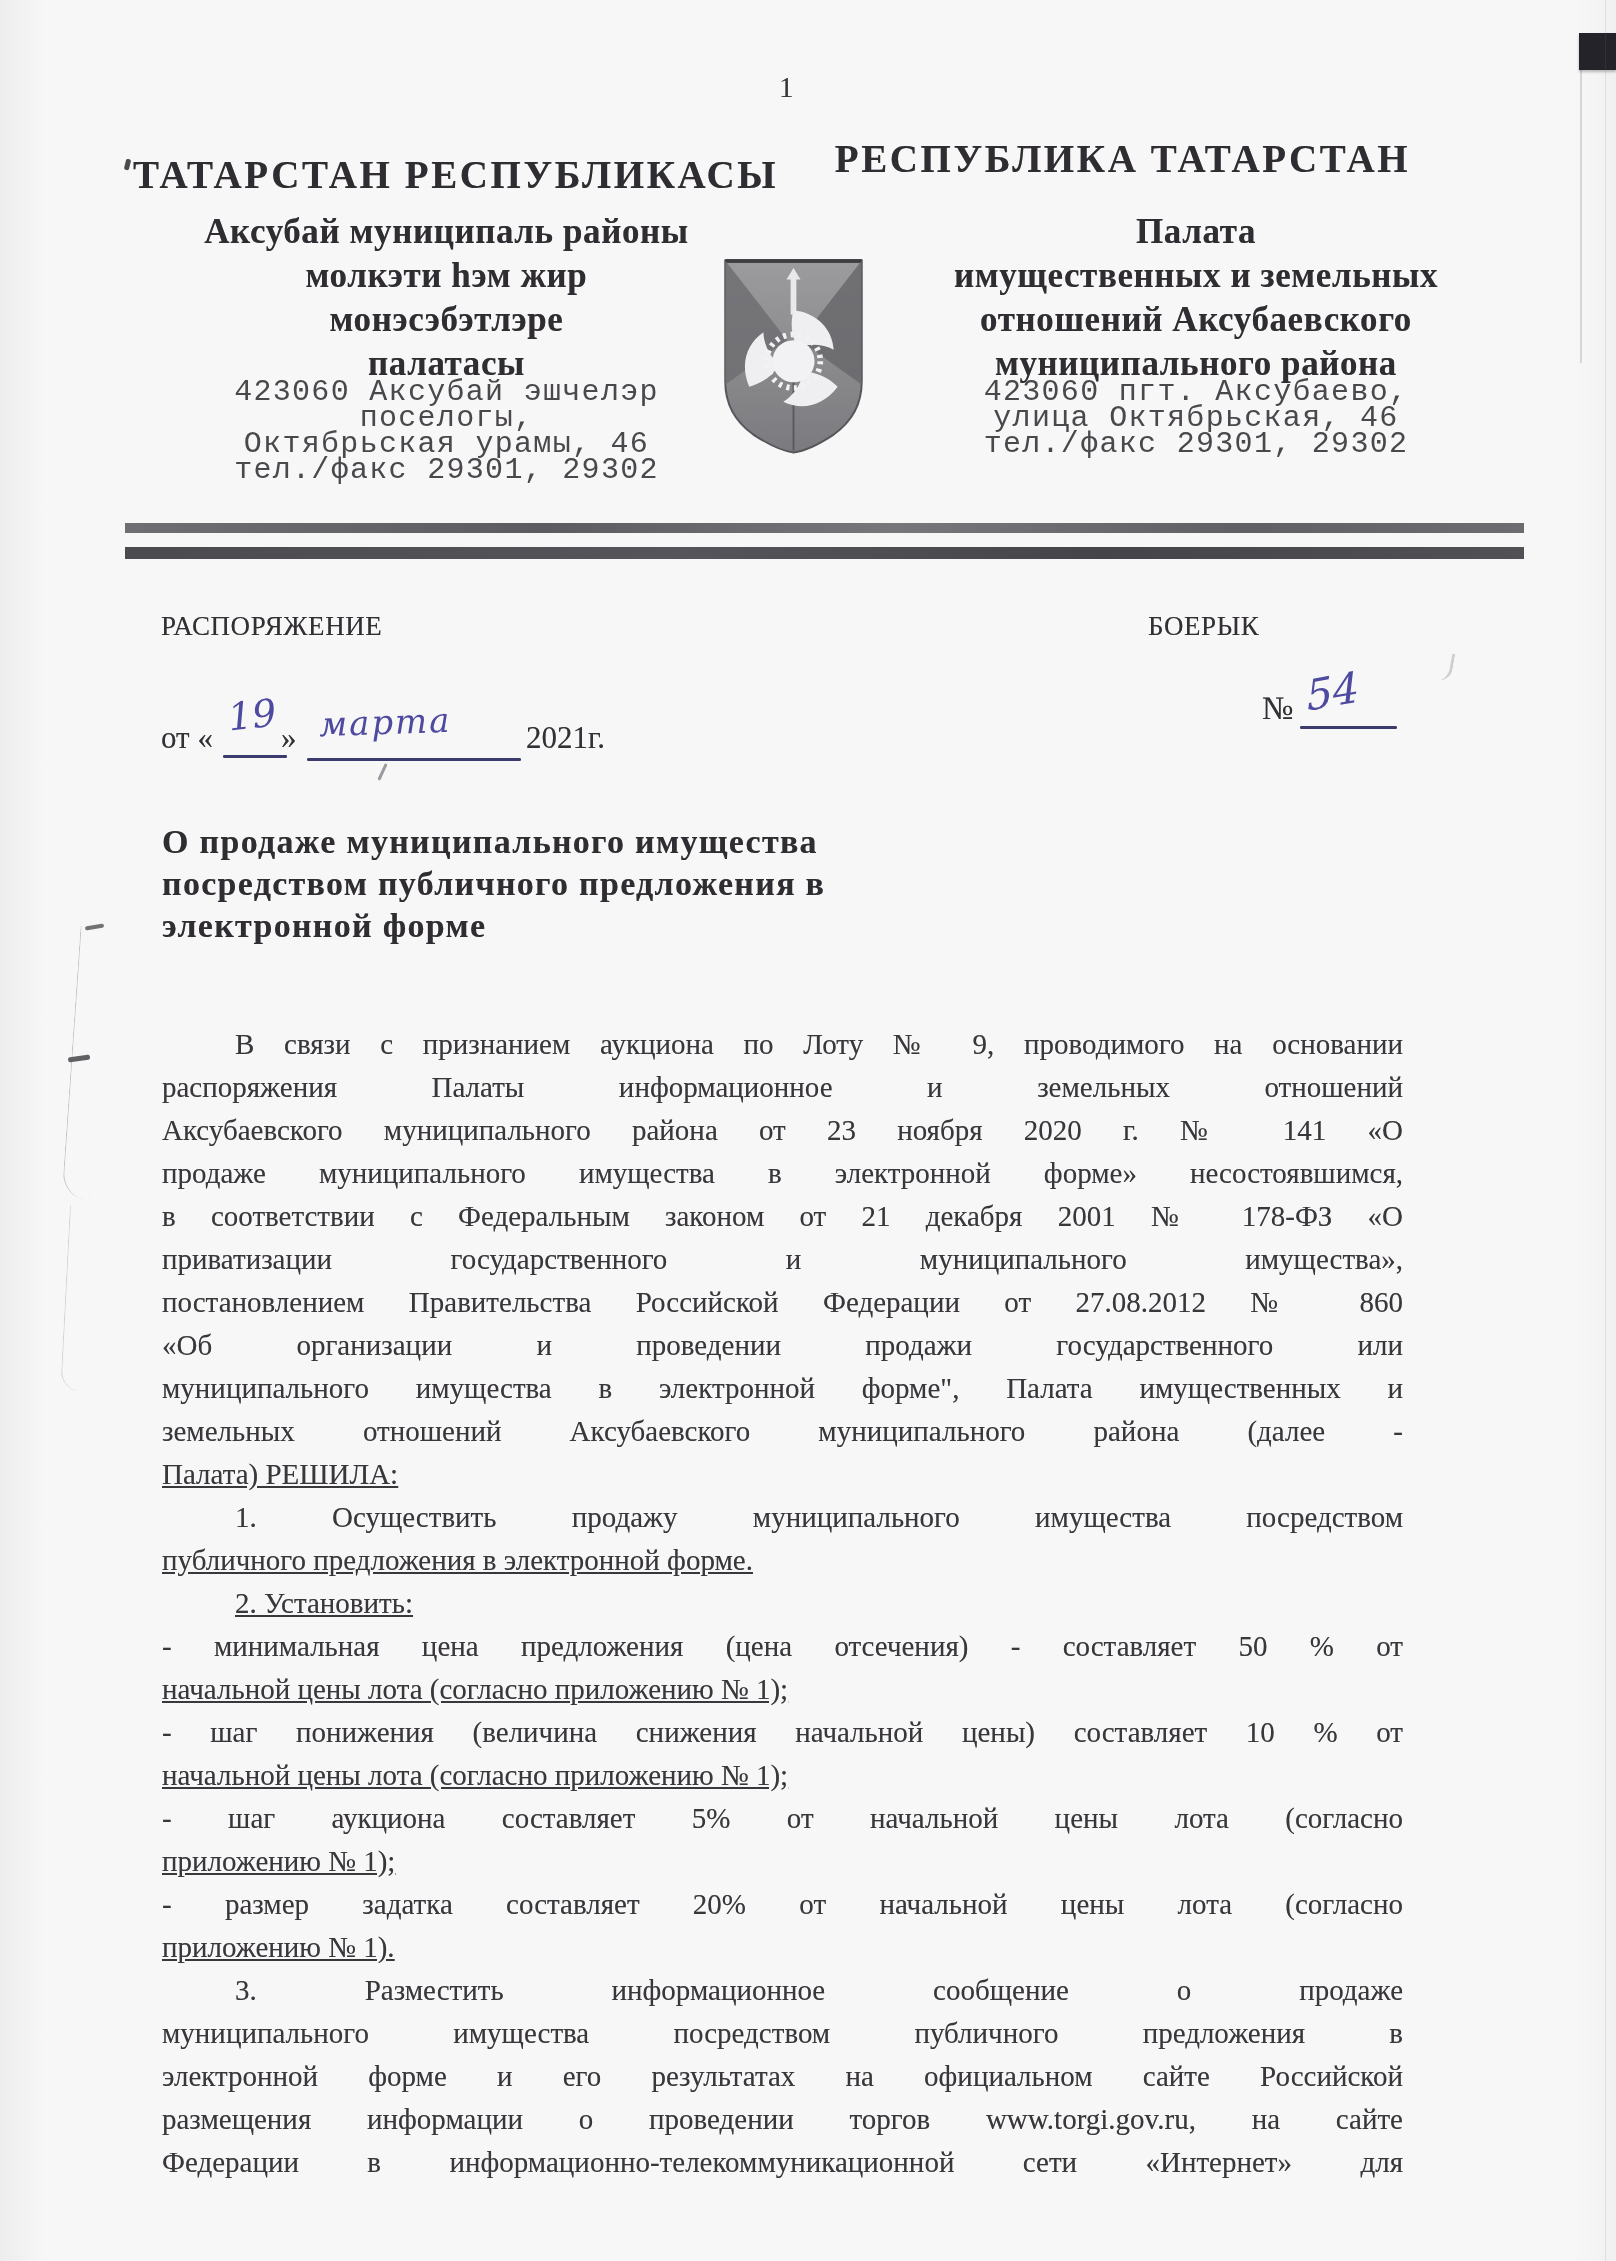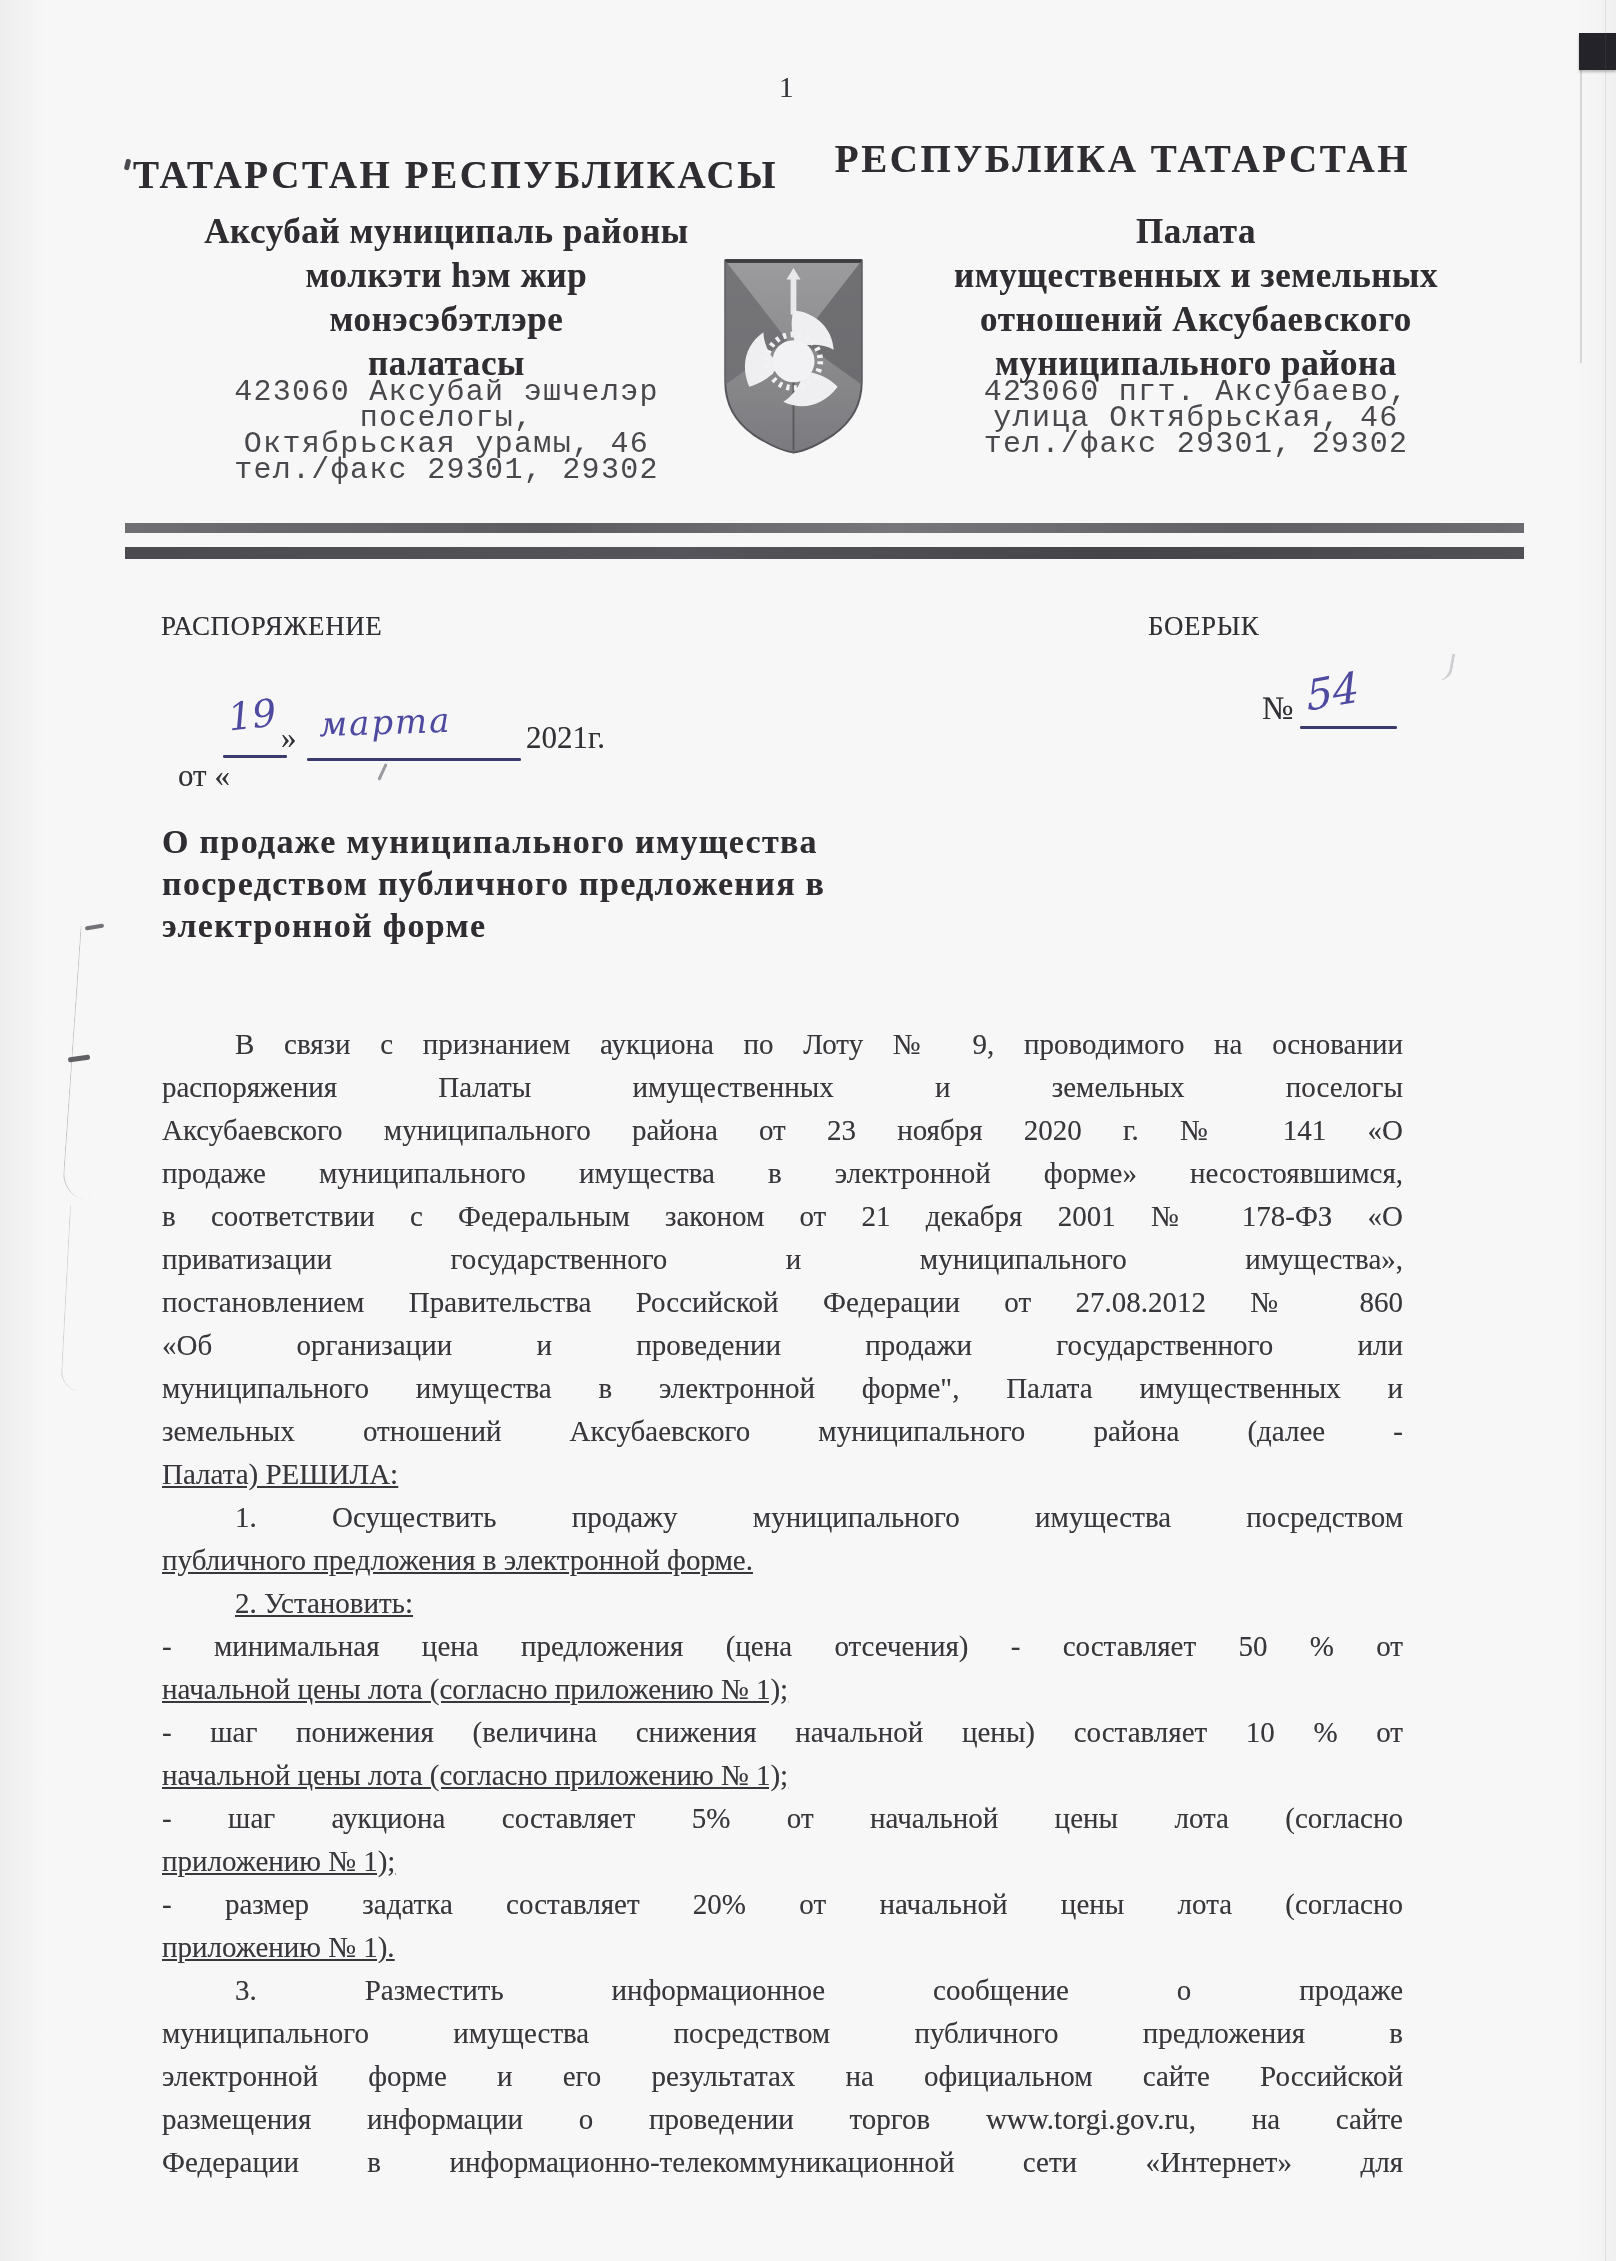--- a/index.html
+++ b/index.html
@@ -144,42 +144,42 @@
     <div>улица Октябрьская, 46</div>
     <div>тел./факс 29301, 29302</div>
   </div>
 
   <div class="abs bar1"></div>
   <div class="abs bar2"></div>
 
   <div class="abs doctype dt-ru softink">РАСПОРЯЖЕНИЕ</div>
   <div class="abs doctype dt-tat softink">БОЕРЫК</div>
 
-  <span class="abs printed softink" style="left:178px;top:720px;margin-top:38px;">от «</span>
+  <span class="abs printed softink" style="left:161px;top:720px;">от «</span>
   <span class="abs hand hw-day">19</span>
   <span class="abs printed softink" style="left:281px;top:720px;">»</span>
   <span class="abs hand hw-month">марта</span>
   <span class="abs printed softink" style="left:526px;top:720px;">2021г.</span>
   <div class="abs uline ul-day"></div>
   <div class="abs uline ul-month"></div>
   <div class="abs pen-tick"></div>
 
   <span class="abs printed softink" style="left:1262px;top:690px;font-size:33px;">№</span>
   <span class="abs hand hw-num">54</span>
   <div class="abs uline ul-num"></div>
 
   <div class="abs subject">
     <div class="softink">О продаже муниципального имущества</div>
     <div class="softink">посредством публичного предложения в</div>
     <div class="softink">электронной форме</div>
   </div>
 
   <div class="abs body-block softink">
     <div class="bl j ind">В связи с признанием аукциона по Лоту № 9, проводимого на основании</div>
-    <div class="bl j">распоряжения Палаты имущественных и земельных поселогы</div>
+    <div class="bl j">распоряжения Палаты информационное и земельных отношений</div>
     <div class="bl j">Аксубаевского муниципального района от 23 ноября 2020 г. № 141 «О</div>
     <div class="bl j">продаже муниципального имущества в электронной форме» несостоявшимся,</div>
     <div class="bl j">в соответствии с Федеральным законом от 21 декабря 2001 № 178-ФЗ «О</div>
     <div class="bl j">приватизации государственного и муниципального имущества»,</div>
     <div class="bl j">постановлением Правительства Российской Федерации от 27.08.2012 № 860</div>
     <div class="bl j">«Об организации и проведении продажи государственного или</div>
     <div class="bl j">муниципального имущества в электронной форме", Палата имущественных и</div>
     <div class="bl j">земельных отношений Аксубаевского муниципального района (далее -</div>
     <div class="bl last">Палата) РЕШИЛА:</div>
     <div class="bl j ind">1. Осуществить продажу муниципального имущества посредством</div>

